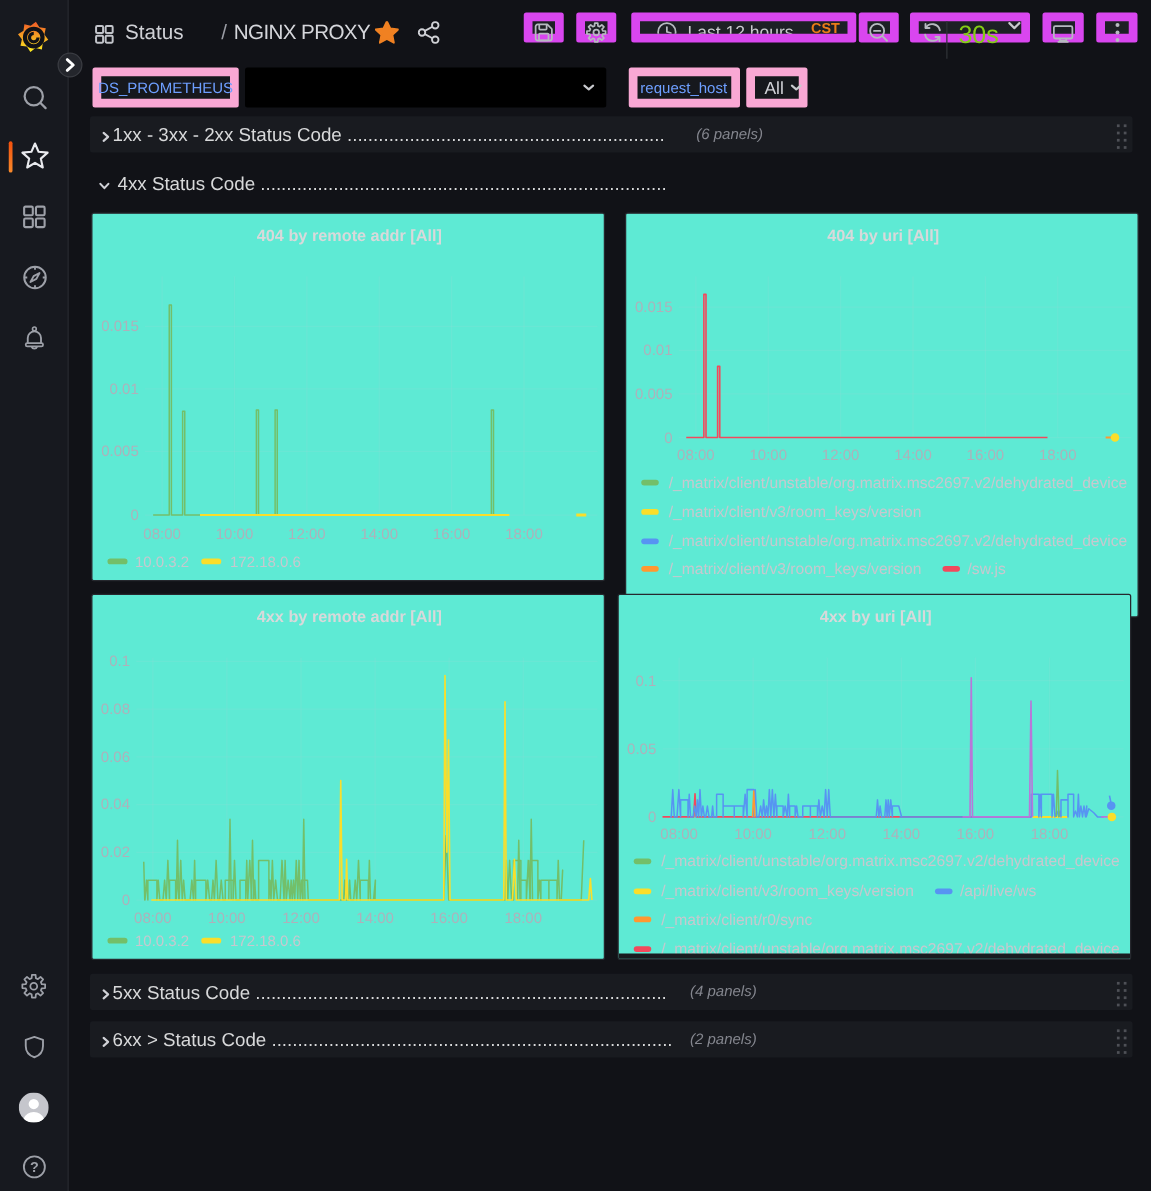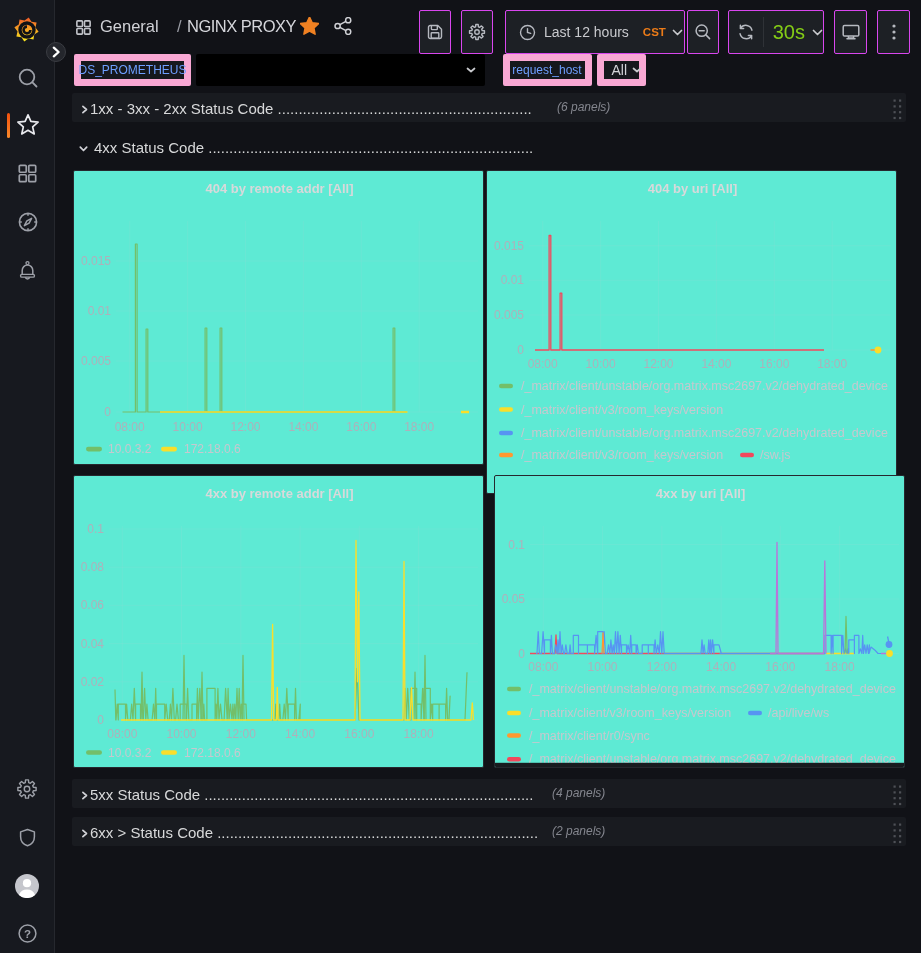--- a/index.html
+++ b/index.html
@@ -1,16 +1,16 @@
 <!DOCTYPE html>
 <html><head><meta charset="utf-8"><style>
 *{margin:0;padding:0;box-sizing:border-box}
 body{width:921px;height:953px;background:#111217;font-family:"Liberation Sans",sans-serif;position:relative;overflow:hidden}
 .abs{position:absolute}
-.btn{position:absolute;top:10px;height:44px;background:#1d2025;border:1px solid #d946ef;border-radius:2px;display:flex;align-items:center;justify-content:center}
+.btn{position:absolute;top:10px;height:24px;background:#1d2025;border:7px solid #d946ef;border-radius:2px;display:flex;align-items:flex-start;justify-content:center}
 .vbox{position:absolute;top:54px;height:32px;background:#16181d;border:7px solid #f9a8d4;border-radius:2px;display:flex;align-items:center}
 .rowbar{position:absolute;left:72px;width:834px;height:29px;background:#191b20;border-radius:2px}
 .rowtitle{position:absolute;height:31px;line-height:31px;font-size:15px;font-weight:normal;color:#d8d9da;white-space:nowrap}
 .panel{position:absolute;background:#5eead4;border:1px solid #26282e;border-radius:2px;overflow:hidden}
 .npanels{position:absolute;height:29px;line-height:29px;font-size:12px;font-style:italic;color:#84868e}
 .bc{position:absolute;top:14px;height:24px;line-height:24px;font-size:16.5px;white-space:nowrap}
 </style></head><body>
 
 <div class="abs" style="left:0;top:0;width:55px;height:953px;background:#17191f;border-right:1px solid #26282e"></div>
 <div class="abs" style="left:13px;top:16px"><svg width="27" height="27" viewBox="0 0 27 27" style="">
@@ -73,21 +73,21 @@
       <polyline points="3.8,1.7 8.6,6.0 3.8,10.3" fill="none" stroke="#ffffff" stroke-width="2.3" stroke-linecap="round" stroke-linejoin="round"></polyline>
     </svg>
   </div>
 
 <div class="abs" style="left:75px;top:18.5px"><svg width="17" height="17" viewBox="0 0 17 17" style="">
       <rect x="1.87" y="1.87" width="5.61" height="5.61" rx="0.85" fill="none" stroke="#c2c4ca" stroke-width="1.6"></rect>
       <rect x="9.52" y="1.87" width="5.61" height="5.61" rx="0.85" fill="none" stroke="#c2c4ca" stroke-width="1.6"></rect>
       <rect x="1.87" y="9.52" width="5.61" height="5.61" rx="0.85" fill="none" stroke="#c2c4ca" stroke-width="1.6"></rect>
       <rect x="9.52" y="9.52" width="5.61" height="5.61" rx="0.85" fill="none" stroke="#c2c4ca" stroke-width="1.6"></rect>
     </svg></div>
-<div class="bc" style="left:100px;color:#d0d1d6">General</div>
+<div class="bc" style="left:100px;color:#d0d1d6">Status</div>
 <div class="bc" style="left:177px;color:#9a9ca4">/</div>
 <div class="bc" style="left:187px;color:#d5d6db;letter-spacing:-0.5px">NGINX PROXY</div>
 <div class="abs" style="left:300px;top:17px"><svg width="19" height="19" viewBox="0 0 19 19" style="">
       <path d="M9.50 0.00 L12.22 5.75 L18.54 6.56 L13.91 10.93 L15.08 17.19 L9.50 14.13 L3.92 17.19 L5.09 10.93 L0.46 6.56 L6.78 5.75 Z" fill="#F08122" stroke="#F08122" stroke-width="1.5" stroke-linejoin="round"></path>
     </svg></div>
 <div class="abs" style="left:334px;top:17px"><svg width="18" height="18" viewBox="0 0 18 18" style="">
       <circle cx="3.6" cy="9" r="2.6" fill="none" stroke="#cfd0d5" stroke-width="1.5"></circle>
 <circle cx="14.2" cy="3.2" r="2.6" fill="none" stroke="#cfd0d5" stroke-width="1.5"></circle>
 <circle cx="14.2" cy="14.8" r="2.6" fill="none" stroke="#cfd0d5" stroke-width="1.5"></circle>
 <line x1="5.9" y1="7.7" x2="11.9" y2="4.4" stroke="#cfd0d5" stroke-width="1.5"></line>
@@ -234,21 +234,21 @@
       <text x="345.2" y="260" text-anchor="middle" font-size="12" fill="#aeb1ba">18:00</text>
       <polyline points="48.5,241.0 61.4,241.0 61.4,241.0 61.4,73.0 63.1,73.0 63.1,241.0 72.0,241.0 72.1,241.0 72.1,158.0 73.8,158.0 73.8,241.0 86.0,241.0 131.0,241.0 131.1,241.0 131.1,157.0 132.8,157.0 132.8,241.0 146.0,241.0 146.1,241.0 146.1,157.0 147.8,157.0 147.8,241.0 319.0,241.0 319.1,241.0 319.1,157.0 320.8,157.0 320.8,241.0 333.0,241.0" fill="none" stroke="#73BF69" stroke-width="1.2" stroke-linejoin="round"></polyline>
       <polyline points="86.0,241.0 333.5,241.0" fill="none" stroke="#FADE2A" stroke-width="1.6" stroke-linejoin="round"></polyline>
       <line x1="387" y1="241.0" x2="395" y2="241.0" stroke="#FADE2A" stroke-width="2.4"></line>
       <rect x="12" y="275.8" width="16" height="4.6" rx="2.3" fill="#73BF69"></rect>
       <text x="34" y="282.3" font-size="12" fill="#c7c8ce">10.0.3.2</text>
       <rect x="87" y="275.8" width="16" height="4.6" rx="2.3" fill="#FADE2A"></rect>
       <text x="110" y="282.3" font-size="12" fill="#c7c8ce">172.18.0.6</text>
     </svg>
   </div>
-<div class="panel" style="left:486px;top:170px;width:411px;height:324px">
+<div class="panel" style="left:500px;top:170px;width:411px;height:324px">
     <svg width="411" height="295" viewBox="0 0 411 295" style="position:absolute;left:0;top:0;font-family:'Liberation Sans',sans-serif">
       <text x="205.5" y="21.5" text-anchor="middle" font-size="13" font-weight="bold" fill="#d8d9da">404 by uri [All]</text>
       <line x1="55.7" y1="50" x2="55.7" y2="179" stroke="rgba(204,204,220,0.10)" stroke-width="1"></line>
       <line x1="113.6" y1="50" x2="113.6" y2="179" stroke="rgba(204,204,220,0.10)" stroke-width="1"></line>
       <line x1="171.5" y1="50" x2="171.5" y2="179" stroke="rgba(204,204,220,0.10)" stroke-width="1"></line>
       <line x1="229.4" y1="50" x2="229.4" y2="179" stroke="rgba(204,204,220,0.10)" stroke-width="1"></line>
       <line x1="287.3" y1="50" x2="287.3" y2="179" stroke="rgba(204,204,220,0.10)" stroke-width="1"></line>
       <line x1="345.2" y1="50" x2="345.2" y2="179" stroke="rgba(204,204,220,0.10)" stroke-width="1"></line>
       <line x1="42" y1="74.7" x2="404" y2="74.7" stroke="rgba(204,204,220,0.10)" stroke-width="1"></line>
       <line x1="42" y1="109.3" x2="404" y2="109.3" stroke="rgba(204,204,220,0.10)" stroke-width="1"></line>

